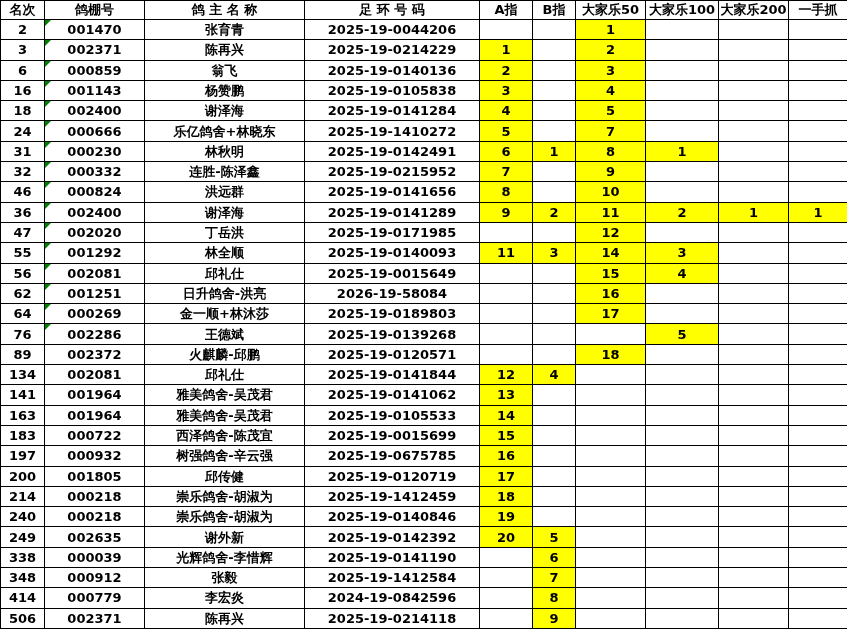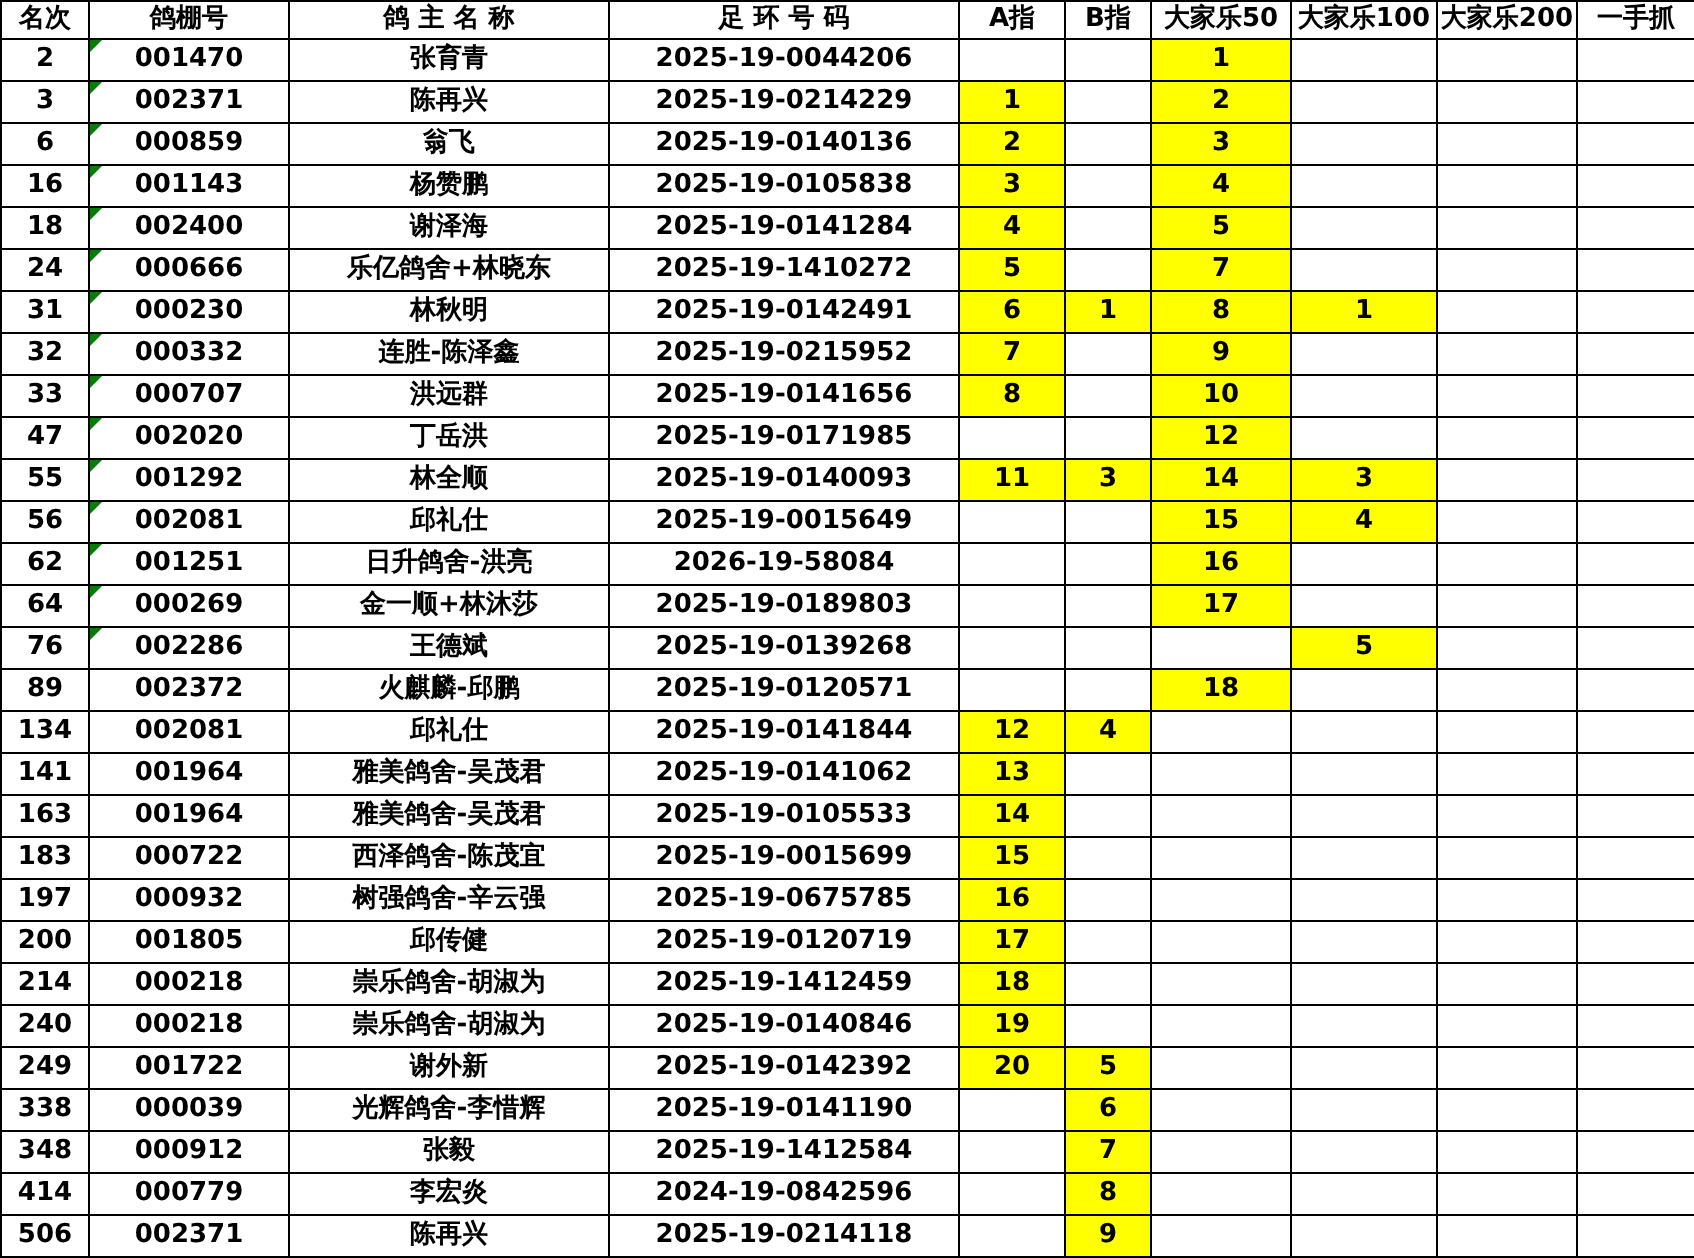--- a/index.html
+++ b/index.html
@@ -167,30 +167,42 @@
           <td>连胜-陈泽鑫</td>
           <td>2025-19-0215952</td>
           <td class="hl">7</td>
           <td></td>
           <td class="hl">9</td>
           <td></td>
           <td></td>
           <td></td>
         </tr>
         <tr>
-          <td>33</td>
-          <td class="flag">000707</td>
+          <td>46</td>
+          <td class="flag">000824</td>
           <td>洪远群</td>
           <td>2025-19-0141656</td>
           <td class="hl">8</td>
           <td></td>
           <td class="hl">10</td>
           <td></td>
           <td></td>
           <td></td>
+        </tr>
+        <tr>
+          <td>36</td>
+          <td class="flag">002400</td>
+          <td>谢泽海</td>
+          <td>2025-19-0141289</td>
+          <td class="hl">9</td>
+          <td class="hl">2</td>
+          <td class="hl">11</td>
+          <td class="hl">2</td>
+          <td class="hl">1</td>
+          <td class="hl">1</td>
         </tr>
         <tr>
           <td>47</td>
           <td class="flag">002020</td>
           <td>丁岳洪</td>
           <td>2025-19-0171985</td>
           <td></td>
           <td></td>
           <td class="hl">12</td>
           <td></td>
@@ -360,21 +372,21 @@
           <td>2025-19-0140846</td>
           <td class="hl">19</td>
           <td></td>
           <td></td>
           <td></td>
           <td></td>
           <td></td>
         </tr>
         <tr>
           <td>249</td>
-          <td>001722</td>
+          <td>002635</td>
           <td>谢外新</td>
           <td>2025-19-0142392</td>
           <td class="hl">20</td>
           <td class="hl">5</td>
           <td></td>
           <td></td>
           <td></td>
           <td></td>
         </tr>
         <tr>

